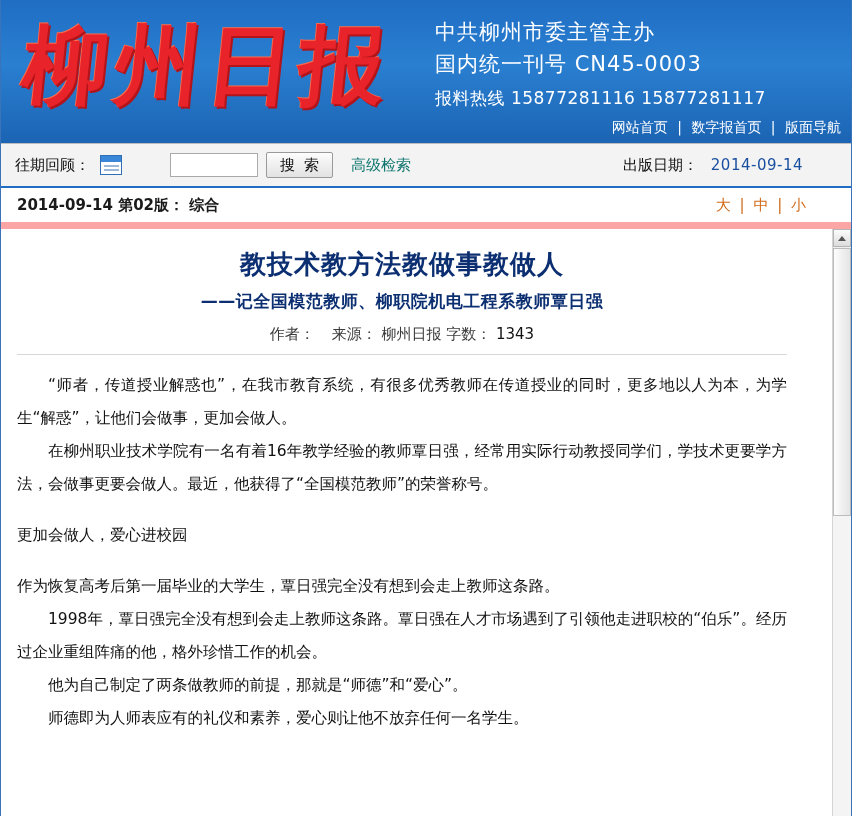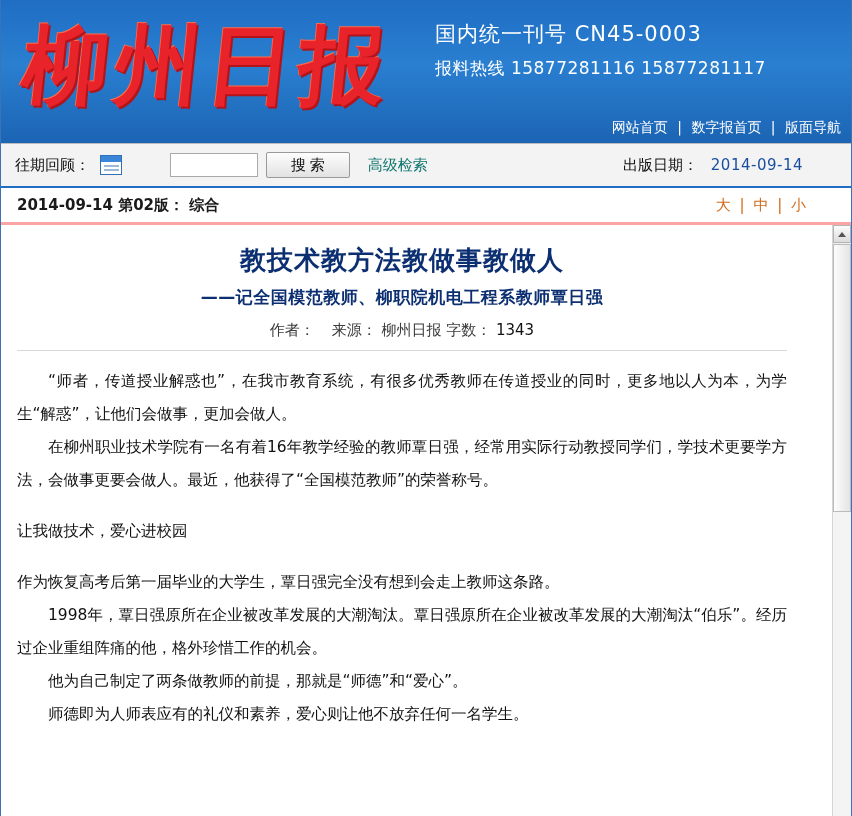--- a/index.html
+++ b/index.html
@@ -140,25 +140,25 @@
     border: 1px solid #a9a9a9;
     background: #ffffff;
     box-sizing: border-box;
     font-size: 13px;
     padding: 2px 4px;
     font-family: "Liberation Sans", sans-serif;
   }
   .search-btn {
     margin-left: 8px;
     height: 26px;
-    padding: 0 24px;
+    padding: 0 13px;
     border: 1px solid #9a9a9a;
     background: linear-gradient(to bottom, #fdfdfd, #e2e2e2);
     font-size: 15px;
-    font-family: Liberation Serif, serif;
+    font-family: Liberation Mono, monospace;
     color: #111;
     cursor: pointer;
     border-radius: 2px;
   }
   .adv-search {
     margin-left: 18px;
     font-size: 15px;
     font-family: "DejaVu Sans", sans-serif;
     color: #0f766e;
     cursor: pointer;
@@ -175,21 +175,21 @@
     margin-left: 8px;
     letter-spacing: 0.5px;
   }
 
   
   .issuebar {
     position: relative;
     height: 34px;
     display: flex;
     align-items: center;
-    border-bottom: 3px solid #fca5a5;
+    border-bottom: 7px solid #fca5a5;
     background: #ffffff;
   }
   .issue-text {
     margin-left: 16px;
     font-size: 15px;
     font-weight: bold;
     font-family: "DejaVu Sans", sans-serif;
     color: #1a1a1a;
   }
   .fontsize {
@@ -327,20 +327,21 @@
 </style>
 </head>
 <body>
 
 <div class="page" data-name="newspaper-page">
 
   <div class="masthead" data-name="masthead">
     <div class="masthead-inner">
       <div class="logo" data-name="newspaper-logo">柳州日报</div>
       <div class="masthead-text" data-name="masthead-info">
+        <div class="mh-line1" data-name="masthead-supervisor">中共柳州市委主管主办</div>
         <div class="mh-line2" data-name="masthead-issn">国内统一刊号 CN45-0003</div>
         <div class="mh-line3" data-name="masthead-hotline">报料热线 15877281116  15877281117</div>
       </div>
       <div class="navlinks" data-name="masthead-nav">
         <a href="#" data-name="nav-link-home">网站首页</a>
         <span class="sep" data-name="nav-separator-1">|</span>
         <a href="#" data-name="nav-link-digital-home">数字报首页</a>
         <span class="sep" data-name="nav-separator-2">|</span>
         <a href="#" data-name="nav-link-page-navigation">版面导航</a>
       </div>
@@ -380,24 +381,24 @@
         <span data-name="byline-source-value">柳州日报</span>
         <span data-name="byline-wordcount-label">字数：</span>
         <span class="bl-count" data-name="byline-wordcount-value">1343</span>
       </div>
       <div class="divider" data-name="byline-divider"></div>
 
       <div class="body-text" data-name="article-body">
         <p class="p-indent" data-name="article-paragraph">“师者，传道授业解惑也”，在我市教育系统，有很多优秀教师在传道授业的同时，更多地以人为本，为学生“解惑”，让他们会做事，更加会做人。</p>
         <p class="p-indent" data-name="article-paragraph">在柳州职业技术学院有一名有着16年教学经验的教师覃日强，经常用实际行动教授同学们，学技术更要学方法，会做事更要会做人。最近，他获得了“全国模范教师”的荣誉称号。</p>
         <p class="p-blank" data-name="article-spacer"></p>
-        <p data-name="article-paragraph">让我做技术，爱心进校园</p>
+        <p data-name="article-paragraph">更加会做人，爱心进校园</p>
         <p class="p-blank" data-name="article-spacer"></p>
         <p data-name="article-paragraph">作为恢复高考后第一届毕业的大学生，覃日强完全没有想到会走上教师这条路。</p>
-        <p class="p-indent" data-name="article-paragraph">1998年，覃日强原所在企业被改革发展的大潮淘汰。覃日强原所在企业被改革发展的大潮淘汰“伯乐”。经历过企业重组阵痛的他，格外珍惜工作的机会。</p>
+        <p class="p-indent" data-name="article-paragraph">1998年，覃日强完全没有想到会走上教师这条路。覃日强在人才市场遇到了引领他走进职校的“伯乐”。经历过企业重组阵痛的他，格外珍惜工作的机会。</p>
         <p class="p-indent" data-name="article-paragraph">他为自己制定了两条做教师的前提，那就是“师德”和“爱心”。</p>
         <p class="p-indent" data-name="article-paragraph">师德即为人师表应有的礼仪和素养，爱心则让他不放弃任何一名学生。</p>
       </div>
     </div>
 
     <div class="scrollbar" data-name="vertical-scrollbar">
       <div class="sb-btn sb-up" data-name="scroll-up-button">
         <span class="sb-arrow" data-name="scroll-up-arrow-icon"></span>
       </div>
       <div class="sb-thumb" data-name="scrollbar-thumb"></div>

